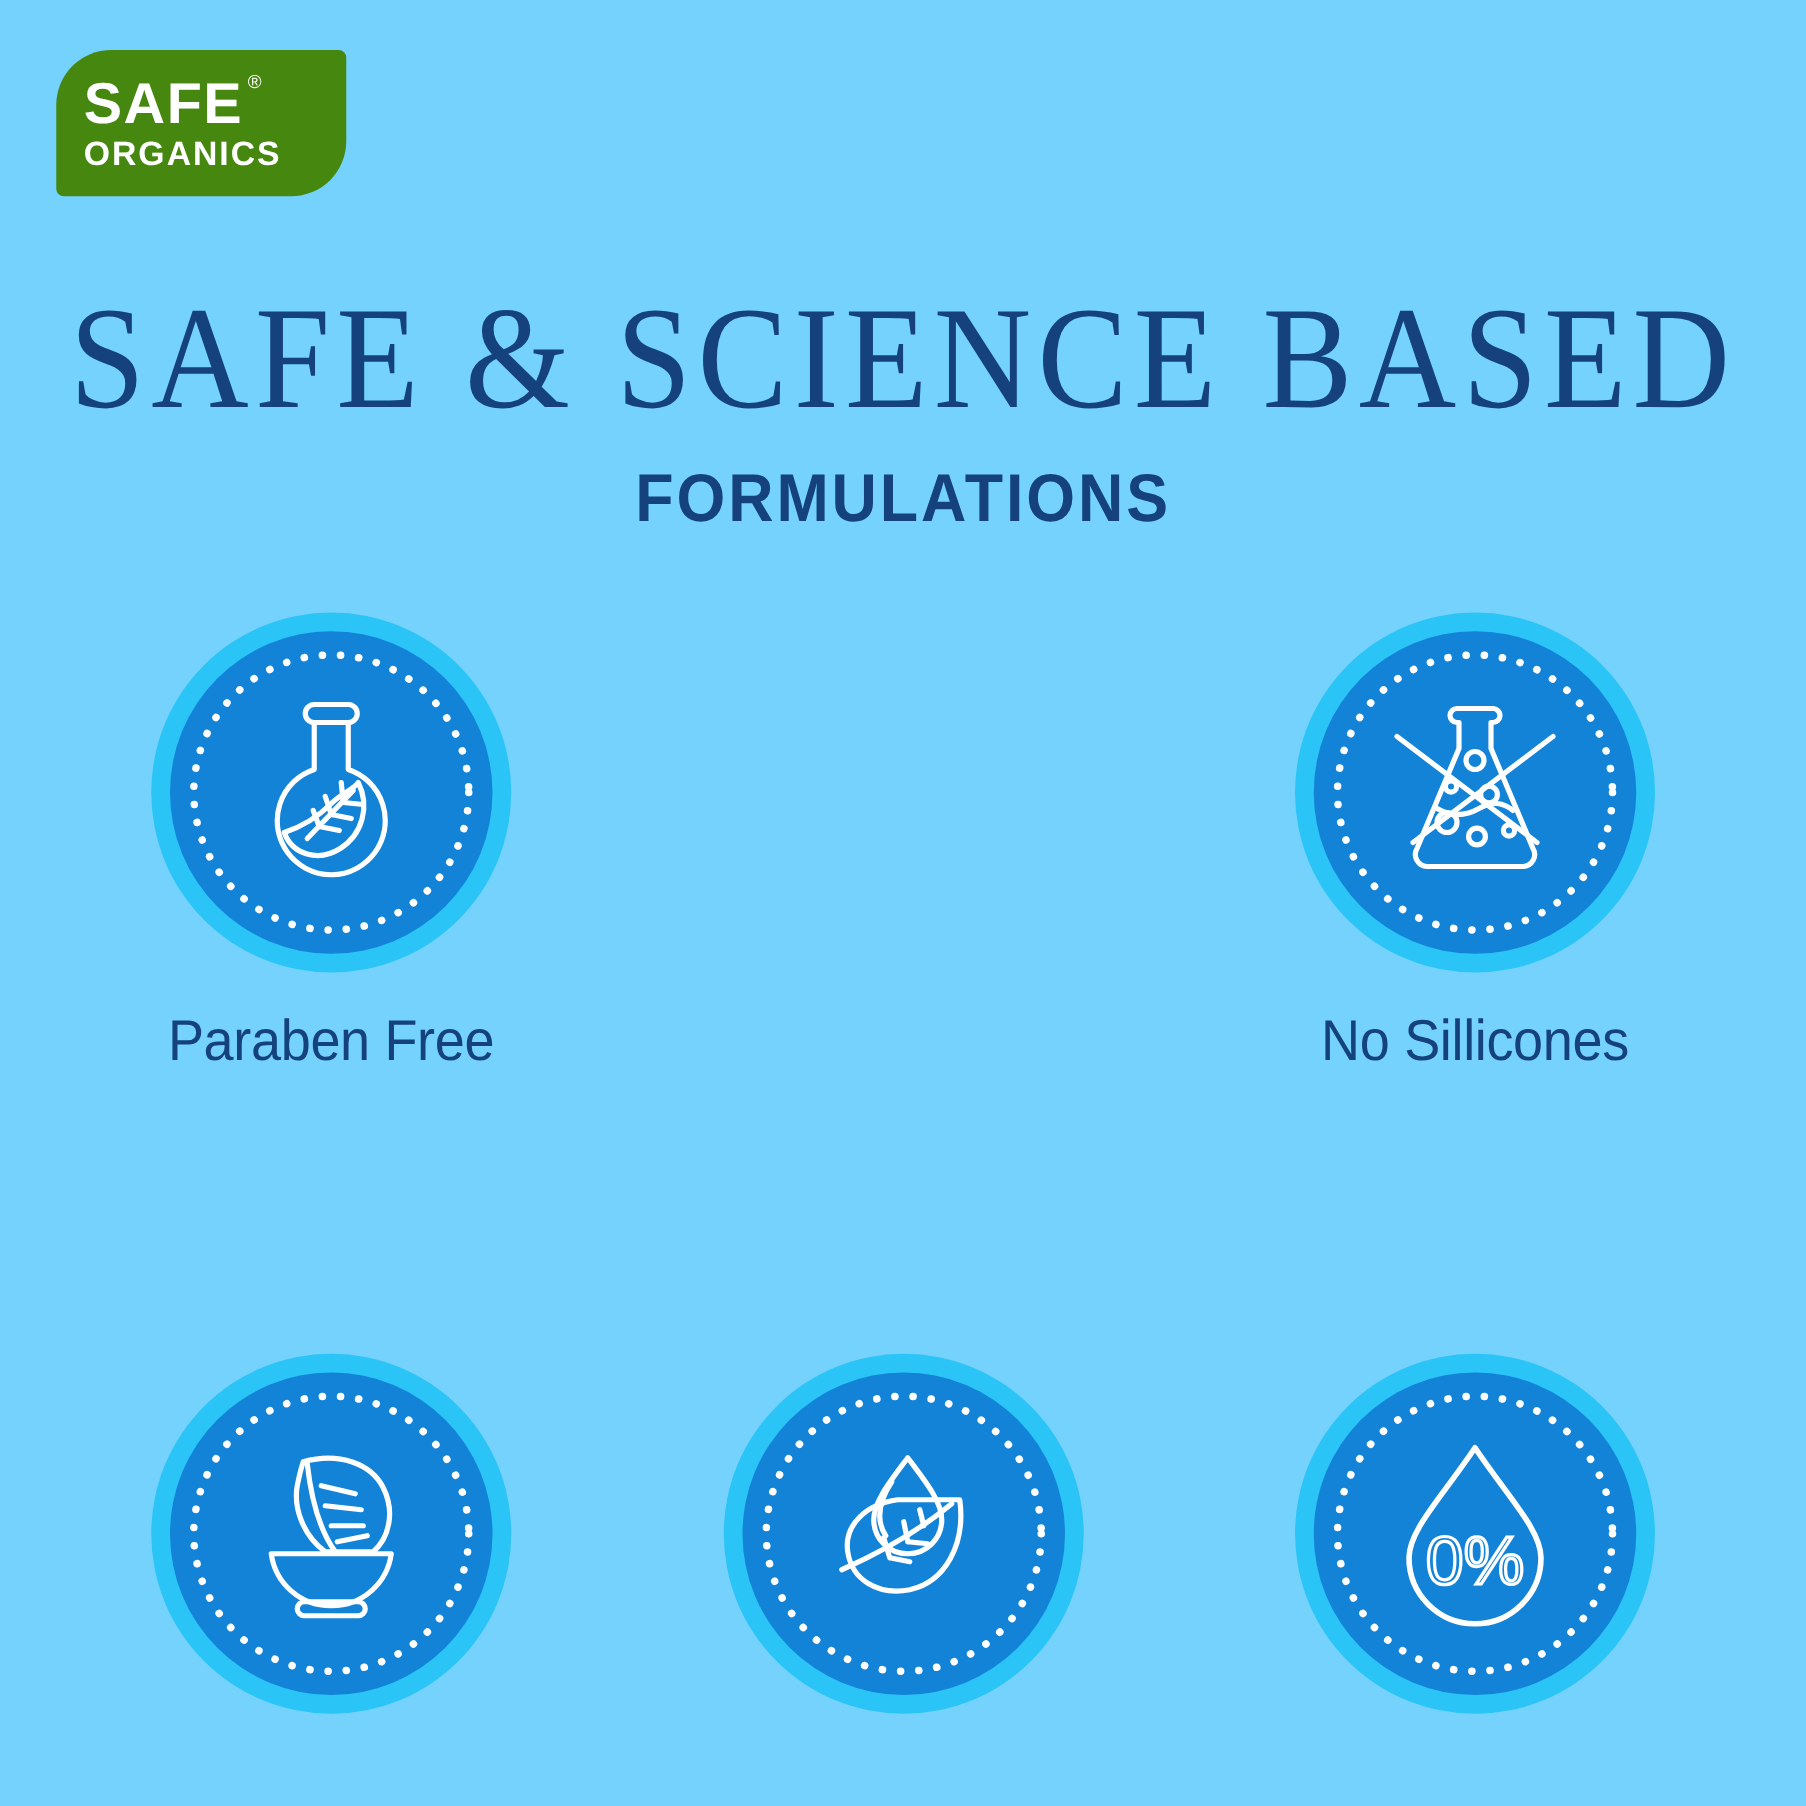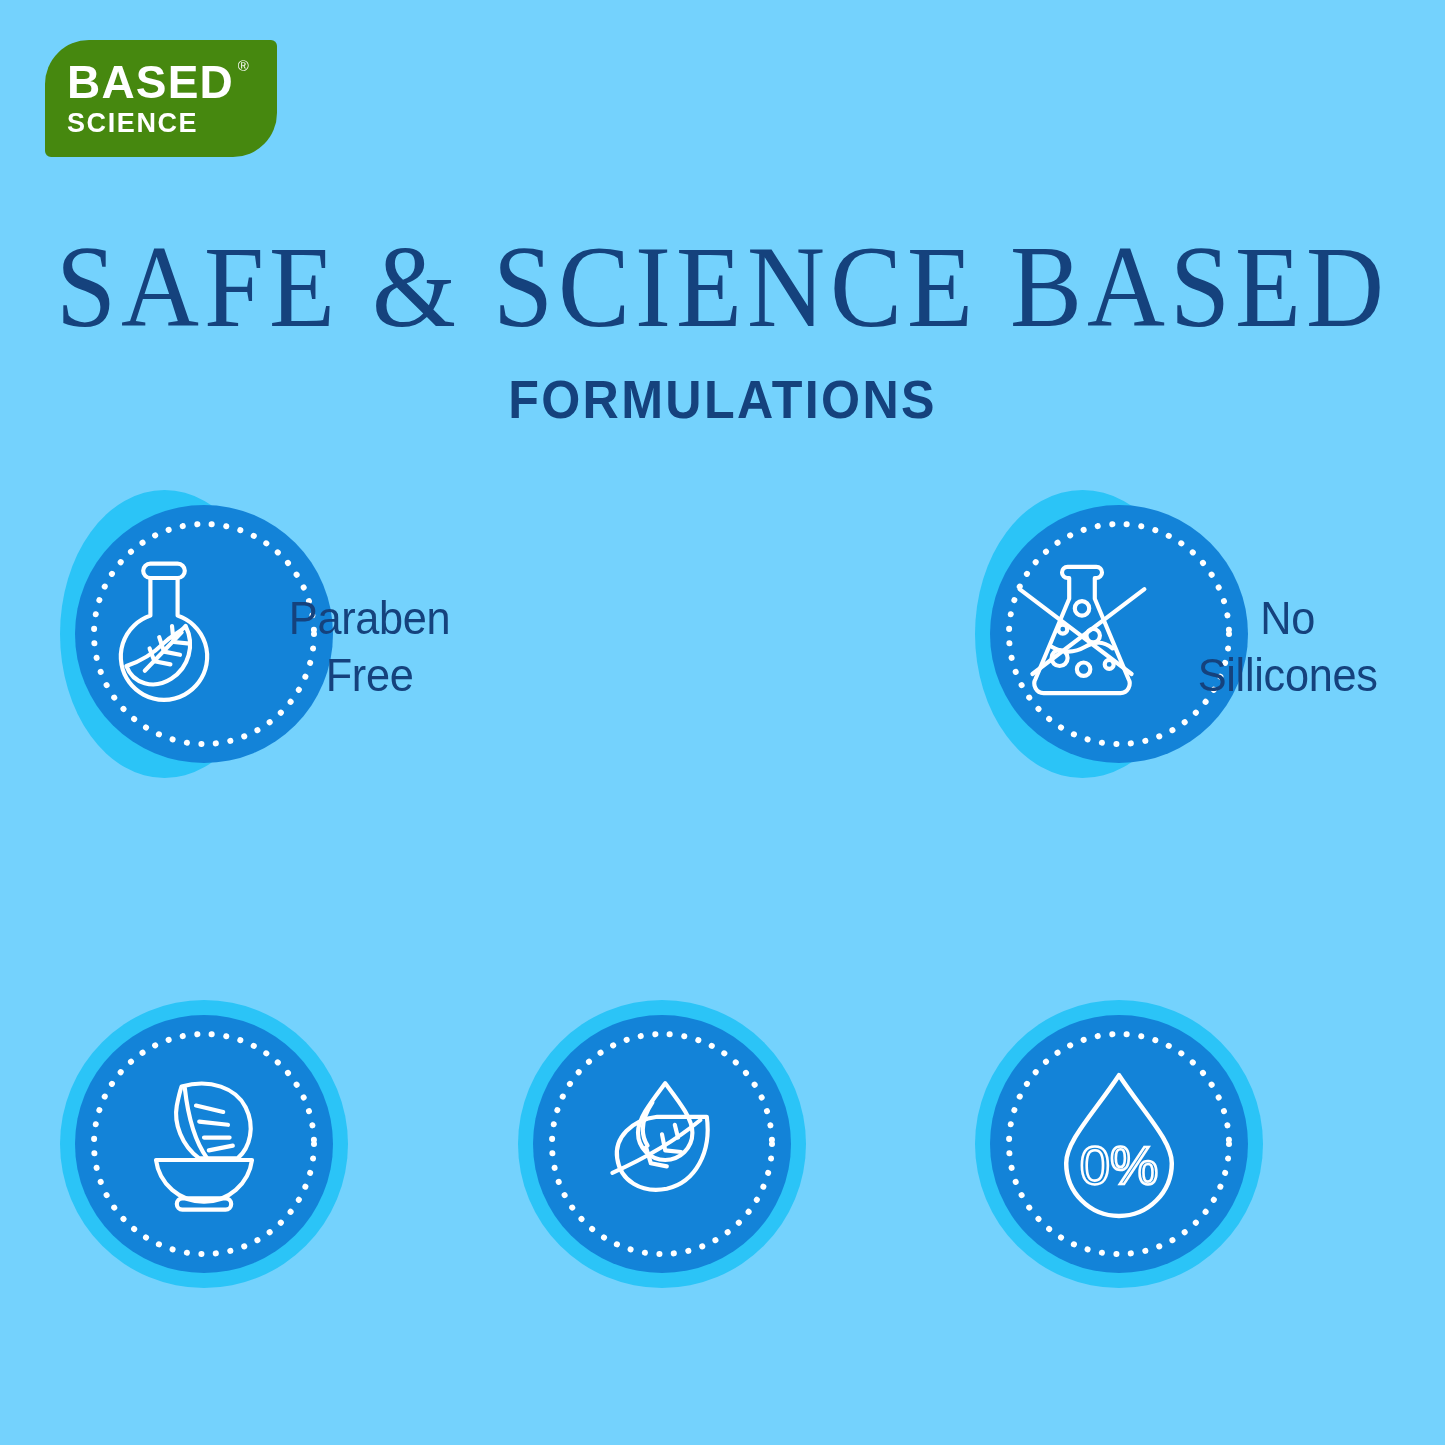--- a/index.html
+++ b/index.html
@@ -107,21 +107,21 @@
   }
   .row {
     display: flex;
     justify-content: space-between;
     align-items: flex-start;
   }
   .row + .row { margin-top: 222px; }
   .cell {
     width: 410px;
     display: flex;
-    flex-direction: row;
+    flex-direction: column;
     align-items: center;
   }
 
   
   .badge {
     position: relative;
     width: 288px;
     height: 288px;
     border-radius: 50%;
     background: #2bc4f7;
@@ -169,23 +169,23 @@
   }
 </style>
 </head>
 <body>
 
 <div class="canvas">
 
   <div class="logo-badge">
     <div class="logo-inner">
       <div class="logo-main">
-        <span>BASED</span><span class="logo-reg">®</span>
-      </div>
-      <div class="logo-sub">SCIENCE</div>
+        <span>SAFE</span><span class="logo-reg">®</span>
+      </div>
+      <div class="logo-sub">ORGANICS</div>
     </div>
   </div>
 
   <div class="headline">SAFE &amp; SCIENCE BASED</div>
   <div class="subhead">FORMULATIONS</div>
 
   <div class="grid">
 
     <div class="row">
 

